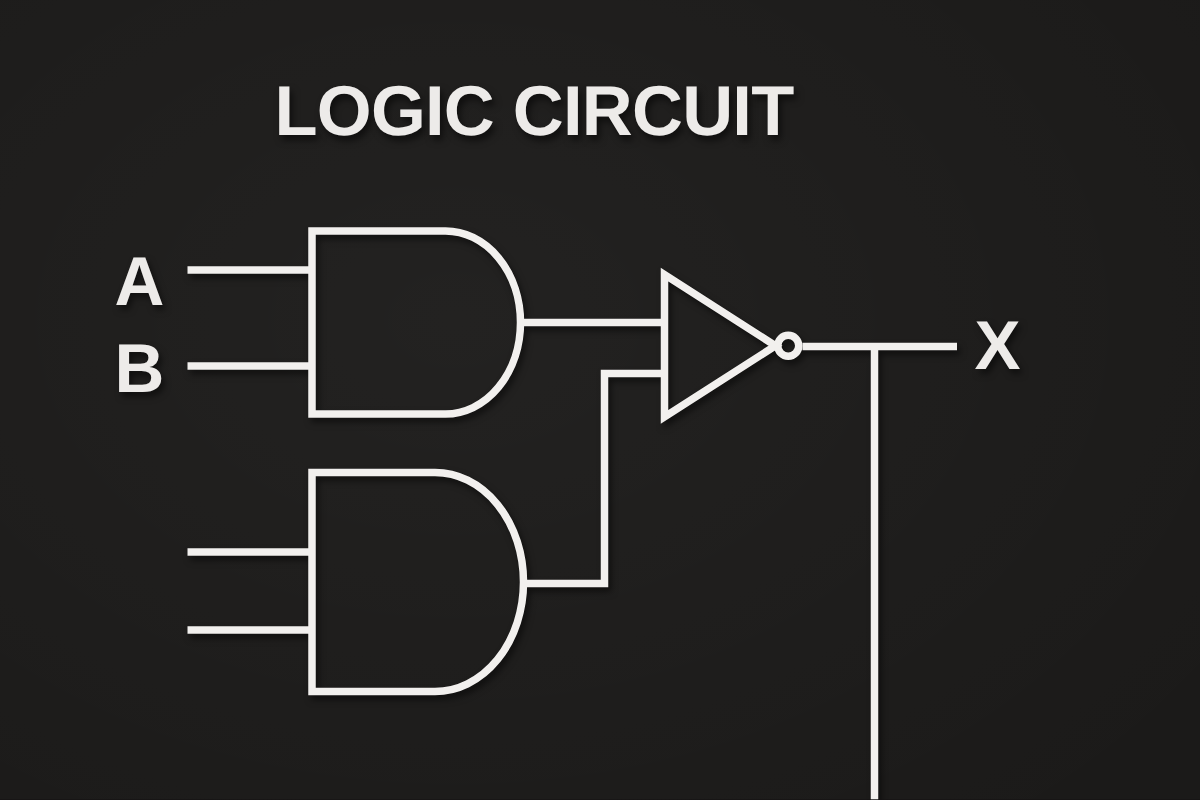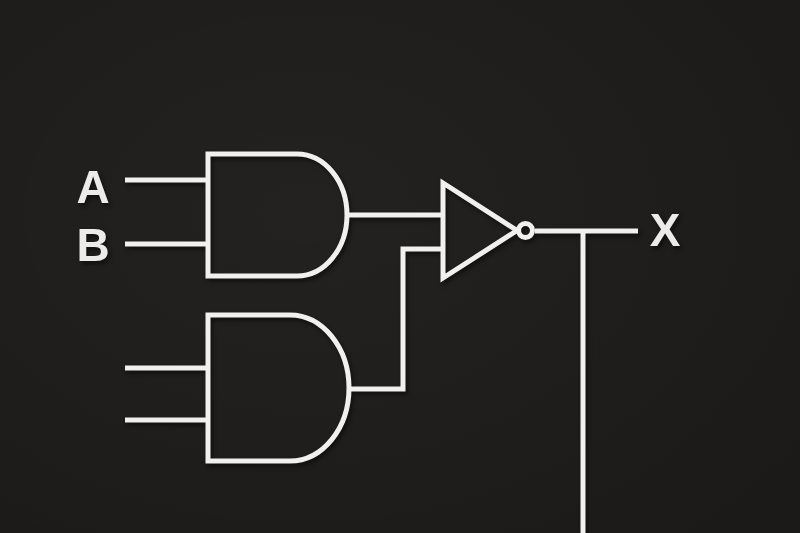--- a/index.html
+++ b/index.html
@@ -42,20 +42,21 @@
     font-family: "Liberation Sans", sans-serif;
     font-weight: bold;
     font-size: 46px;
   }
 </style>
 </head>
 <body>
 
 <div class="stage">
 
+  <h1 class="title">LOGIC CIRCUIT</h1>
 
   <svg class="circuit" width="800" height="533" viewBox="0 0 800 533">
 
     <g fill="none" stroke-width="5" stroke-linecap="butt" stroke-linejoin="miter" stroke="#f2f0ee">
 
       <path d="M125,180 H208"></path>
       <path d="M125,244 H208"></path>
       <path d="M125,368 H208"></path>
       <path d="M125,420 H208"></path>
 

